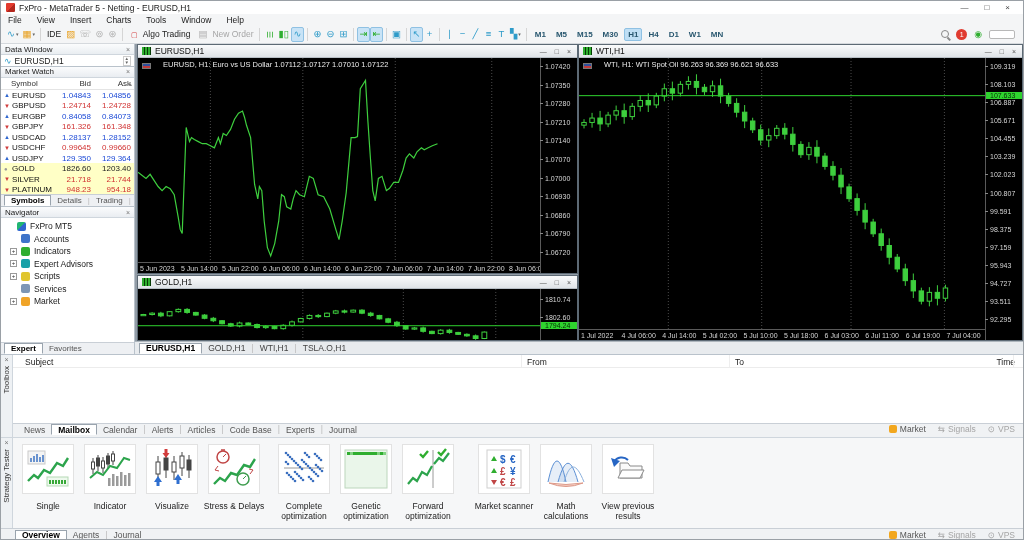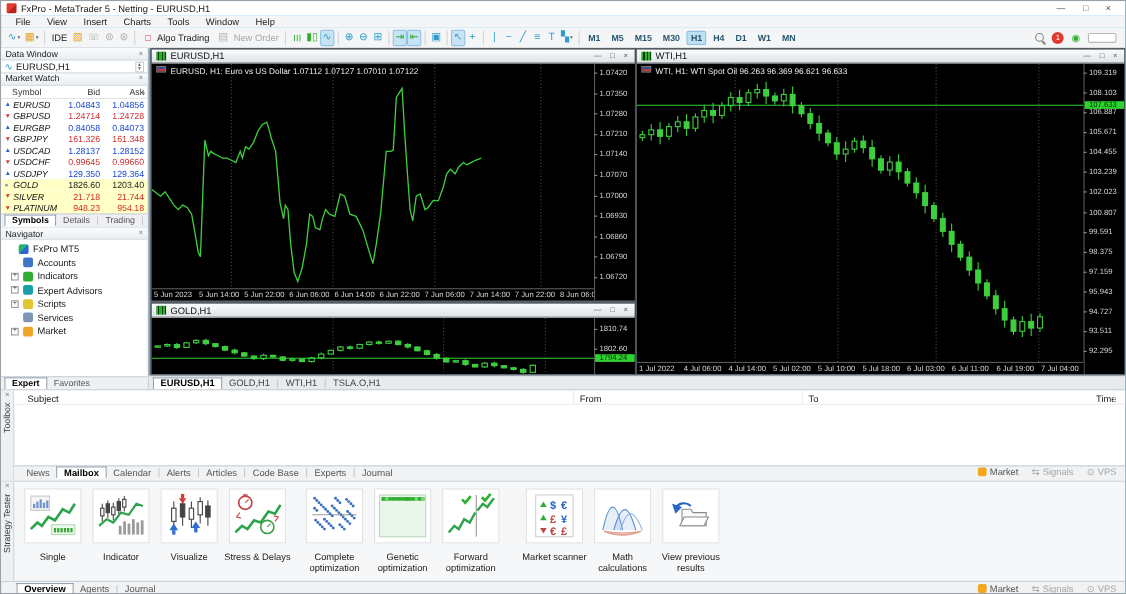--- a/index.html
+++ b/index.html
@@ -7,21 +7,21 @@
   .app { position:relative; width:1024px; height:540px; overflow:hidden;
          font-family:"Liberation Sans",sans-serif; font-size:9px; color:#1a1a1a;
          background:#7dd3fc; border:1px solid #9aa0a6; }
 
   
   .titlebar { height:13px; background:#ffffff; display:flex; align-items:center; gap:4px; padding:0 5px; font-size:8.5px; }
   .app-icon { width:9px; height:9px; border-radius:1px; background:linear-gradient(135deg,#e23a2e 55%,#b3271d 55%); flex:0 0 auto; }
   .win-btns { margin-left:auto; display:flex; gap:16px; color:#444; font-size:8px; padding-right:8px; }
   .win-btns span { cursor:default; }
 
-  .menubar { height:11px; background:#f4f5f6; display:flex; align-items:center; gap:15px; padding-left:13px; font-size:8.5px; color:#222; }
+  .menubar { height:11px; background:#f4f5f6; display:flex; align-items:center; gap:15px; padding-left:7px; font-size:8.5px; color:#222; }
 
   .toolbar { height:19px; background:#f4f5f6; border-bottom:1px solid #d5d9dd; display:flex; align-items:center; padding:0 4px; }
   .tbi { min-width:13px; height:15px; display:flex; align-items:center; justify-content:center; font-size:9.5px; color:#2e9bc9; border:1px solid transparent; border-radius:2px; padding:0 1px; line-height:1; }
   .tbi.active { background:#c8e3f6; border-color:#8fc1e3; }
   .tbi.grey { color:#b0b0b0; }
   .tbi.green { color:#2fae2f; }
   .tbi.orange { color:#e8a020; }
   .tbi.red { color:#d23b3b; font-size:7px; }
   .tbi.rot { transform:rotate(90deg); font-size:8px; }
   .dd { font-size:5px; color:#666; margin-left:1px; }
@@ -47,21 +47,21 @@
   .dw-row { display:flex; align-items:center; gap:3px; padding:1px 3px; font-size:8.5px; }
   .dw-ic { color:#2e9bc9; font-size:9px; }
   .spin { margin-left:auto; display:flex; flex-direction:column; font-size:4.5px; color:#666; border:1px solid #ccc; line-height:4px; padding:0 1px; }
   .p-mw { height:140px; display:flex; flex-direction:column; }
   .mw-cols { display:flex; align-items:center; height:12px; font-size:8px; color:#333; border-bottom:1px solid #e4e4e4; padding:0 3px; position:relative; }
   .mw-c1 { flex:1; padding-left:7px; } .mw-c2 { width:39px; text-align:right; } .mw-c3 { width:40px; text-align:right; }
   .mw-up { position:absolute; right:1px; top:3px; font-size:5px; color:#888; }
   .mw-rows { height:105px; overflow:hidden; }
   .mw-row { display:flex; align-items:center; height:10.5px; font-size:8px; padding:0 3px; }
   .mw-row.metal { background:#ffffc6; }
-  .mw-sym { flex:1; display:flex; align-items:center; gap:3px; color:#111;font-style:italic; }
+  .mw-sym { flex:1; display:flex; align-items:center; gap:3px; color:#111; }
   .mw-trend { font-size:6px; width:5px; }
   .t-up { color:#2e66d0; } .t-down { color:#d03b3b; } .t-flat { color:#999; }
   .mw-bid { width:39px; text-align:right; } .mw-ask { width:40px; text-align:right; }
   .v-up { color:#1b49d6; } .v-down { color:#d03131; } .v-flat { color:#222; }
   .p-nav { height:147px; display:flex; flex-direction:column; }
   .nav-tree { flex:1; padding-top:2px; font-size:8.5px; background:#fff; }
   .tree-row { display:flex; align-items:center; height:12.5px; gap:4px; padding-left:5px; }
   .tree-row.child { padding-left:9px; }
   .expander { width:7px; height:7px; border:1px solid #9a9a9a; background:#fff; font-size:6px; line-height:5px; text-align:center; color:#333; flex:0 0 auto; }
   .noexp { width:7px; flex:0 0 auto; }
@@ -79,21 +79,21 @@
   .cw-icon { width:9px; height:8px; background:repeating-linear-gradient(90deg,#2fae2f 0 2px,#063c06 2px 3px); flex:0 0 auto; }
   .cw-ctrls { margin-left:auto; display:flex; gap:8px; color:#555; font-size:7px; padding-right:2px; }
   .cw-body { position:relative; }
   svg.plot { position:absolute; left:0; top:0; background:#000; display:block; }
   .yaxis { position:absolute; right:0; top:0; bottom:0; width:37px; background:#000; border-left:1px solid #5a5a5a; font-size:7px; color:#d6d6d6; }
   .ytick { position:absolute; left:4px; white-space:nowrap; }
   .ytick::before { content:""; position:absolute; left:-5px; top:3px; width:3px; border-top:1px solid #888; }
   .pricebox { position:absolute; left:0; right:0; background:#2fd32f; color:#052b05; font-size:7px; padding:0 1px 0 4px; white-space:nowrap; }
   .xaxis { position:absolute; left:0; bottom:0; height:11px; background:#000; border-top:1px solid #5a5a5a; font-size:7px; color:#d6d6d6; overflow:hidden; }
   .xtick { position:absolute; top:2px; white-space:nowrap; }
-  .ohlc { position:absolute; top:2px; left:4px; color:#eaeaea; font-size:7.5px; display:flex; align-items:flex-start; gap:4px; white-space:nowrap; }
+  .ohlc { position:absolute; top:2px; left:4px; color:#eaeaea; font-size:7.5px; display:flex; align-items:flex-end; gap:12px; white-space:nowrap; }
   .flag { width:9px; height:6px; border:1px solid #777; background:linear-gradient(#30509c 50%,#c03a3a 50%); flex:0 0 auto; }
   .charttabs { position:absolute; left:0; right:0; bottom:0; height:13px; background:#e8ebee; border-top:1px solid #aeb6bd; display:flex; align-items:center; padding-left:4px; font-size:8.5px; color:#444; }
   .charttabs .tab.active { border-bottom:1px solid #fff; }
 
   
   .toolbox { position:relative; height:83px; background:#fff; border-top:1px solid #b9c2cb; }
   .vstrip { position:absolute; left:0; top:0; bottom:0; width:12px; background:#eef1f4; border-right:1px solid #cfd6dd; display:flex; flex-direction:column; align-items:center; padding-top:2px; gap:3px; }
   .vx { font-size:7px; color:#777; line-height:6px; }
   .vlabel { writing-mode:vertical-rl; transform:rotate(180deg); font-size:8px; color:#333; white-space:nowrap; }
   .tbx-header { position:absolute; left:12px; right:0; top:0; height:13px; background:#fff; border-bottom:1px solid #ececec; font-size:8.5px; color:#222; }

